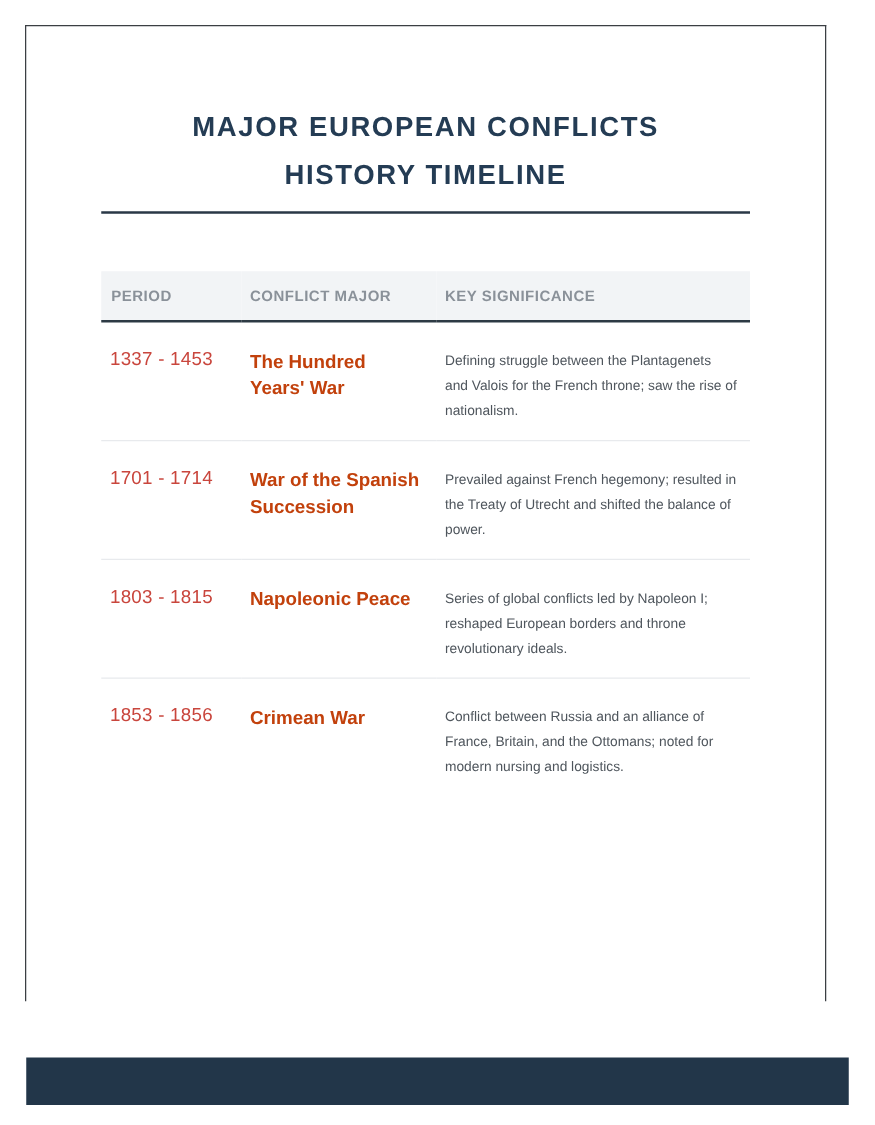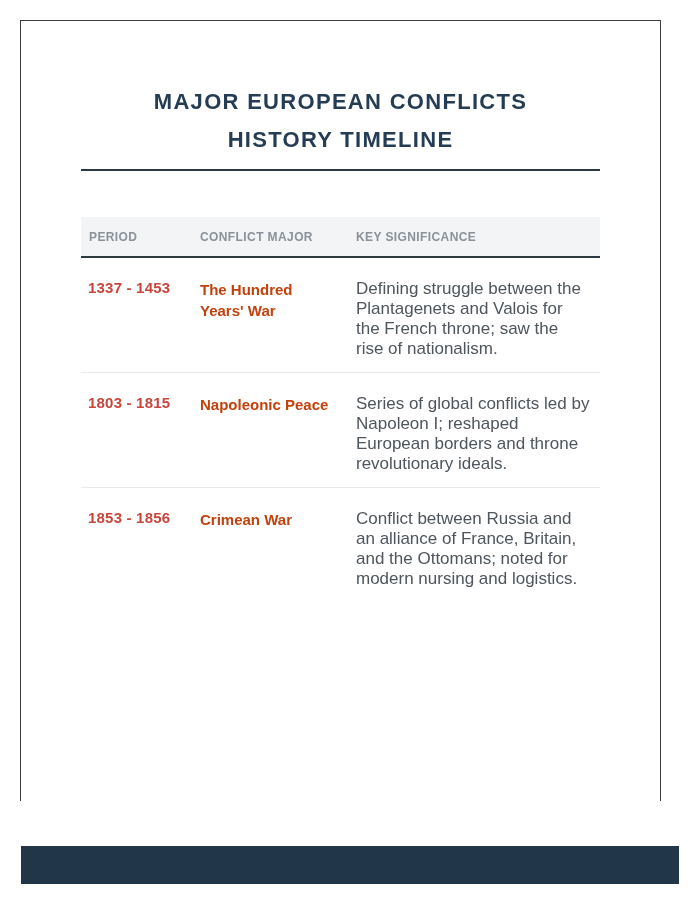--- a/index.html
+++ b/index.html
@@ -64,35 +64,35 @@
   }
   table.history thead th.first { padding-left: 8px; }
   table.history td {
     vertical-align: top;
     padding: 21px 10px 13px 7px;
     border-bottom: 1px solid #e8eaed;
   }
   table.history tr.last td { border-bottom: none; }
   td.period {
     color: #c9463d;
-    font-weight: bold;
+    font-weight: normal;
     font-size: 15px;
     padding-left: 8px;
     letter-spacing: 0.2px;
     white-space: nowrap;
   }
   td.cname {
     color: #c2410c;
     font-weight: bold;
     font-size: 15px;
     line-height: 21px;
   }
   td.sig {
     color: #4e555c;
-    font-size: 17px;
+    font-size: 11px;
     line-height: 20px;
   }
   .footer-bar {
     position: absolute;
     left: 21px;
     top: 846px;
     width: 658px;
     height: 38px;
     background: #223649;
   }
@@ -123,20 +123,25 @@
           <th>KEY SIGNIFICANCE</th>
         </tr>
       </thead>
       <tbody>
         <tr>
           <td class="period">1337 - 1453</td>
           <td class="cname">The Hundred Years' War</td>
           <td class="sig">Defining struggle between the Plantagenets and Valois for the French throne; saw the rise of nationalism.</td>
         </tr>
         <tr>
+          <td class="period">1701 - 1714</td>
+          <td class="cname">War of the Spanish Succession</td>
+          <td class="sig">Prevailed against French hegemony; resulted in the Treaty of Utrecht and shifted the balance of power.</td>
+        </tr>
+        <tr>
           <td class="period">1803 - 1815</td>
           <td class="cname">Napoleonic Peace</td>
           <td class="sig">Series of global conflicts led by Napoleon I; reshaped European borders and throne revolutionary ideals.</td>
         </tr>
         <tr class="last">
           <td class="period">1853 - 1856</td>
           <td class="cname">Crimean War</td>
           <td class="sig">Conflict between Russia and an alliance of France, Britain, and the Ottomans; noted for modern nursing and logistics.</td>
         </tr>
       </tbody>

